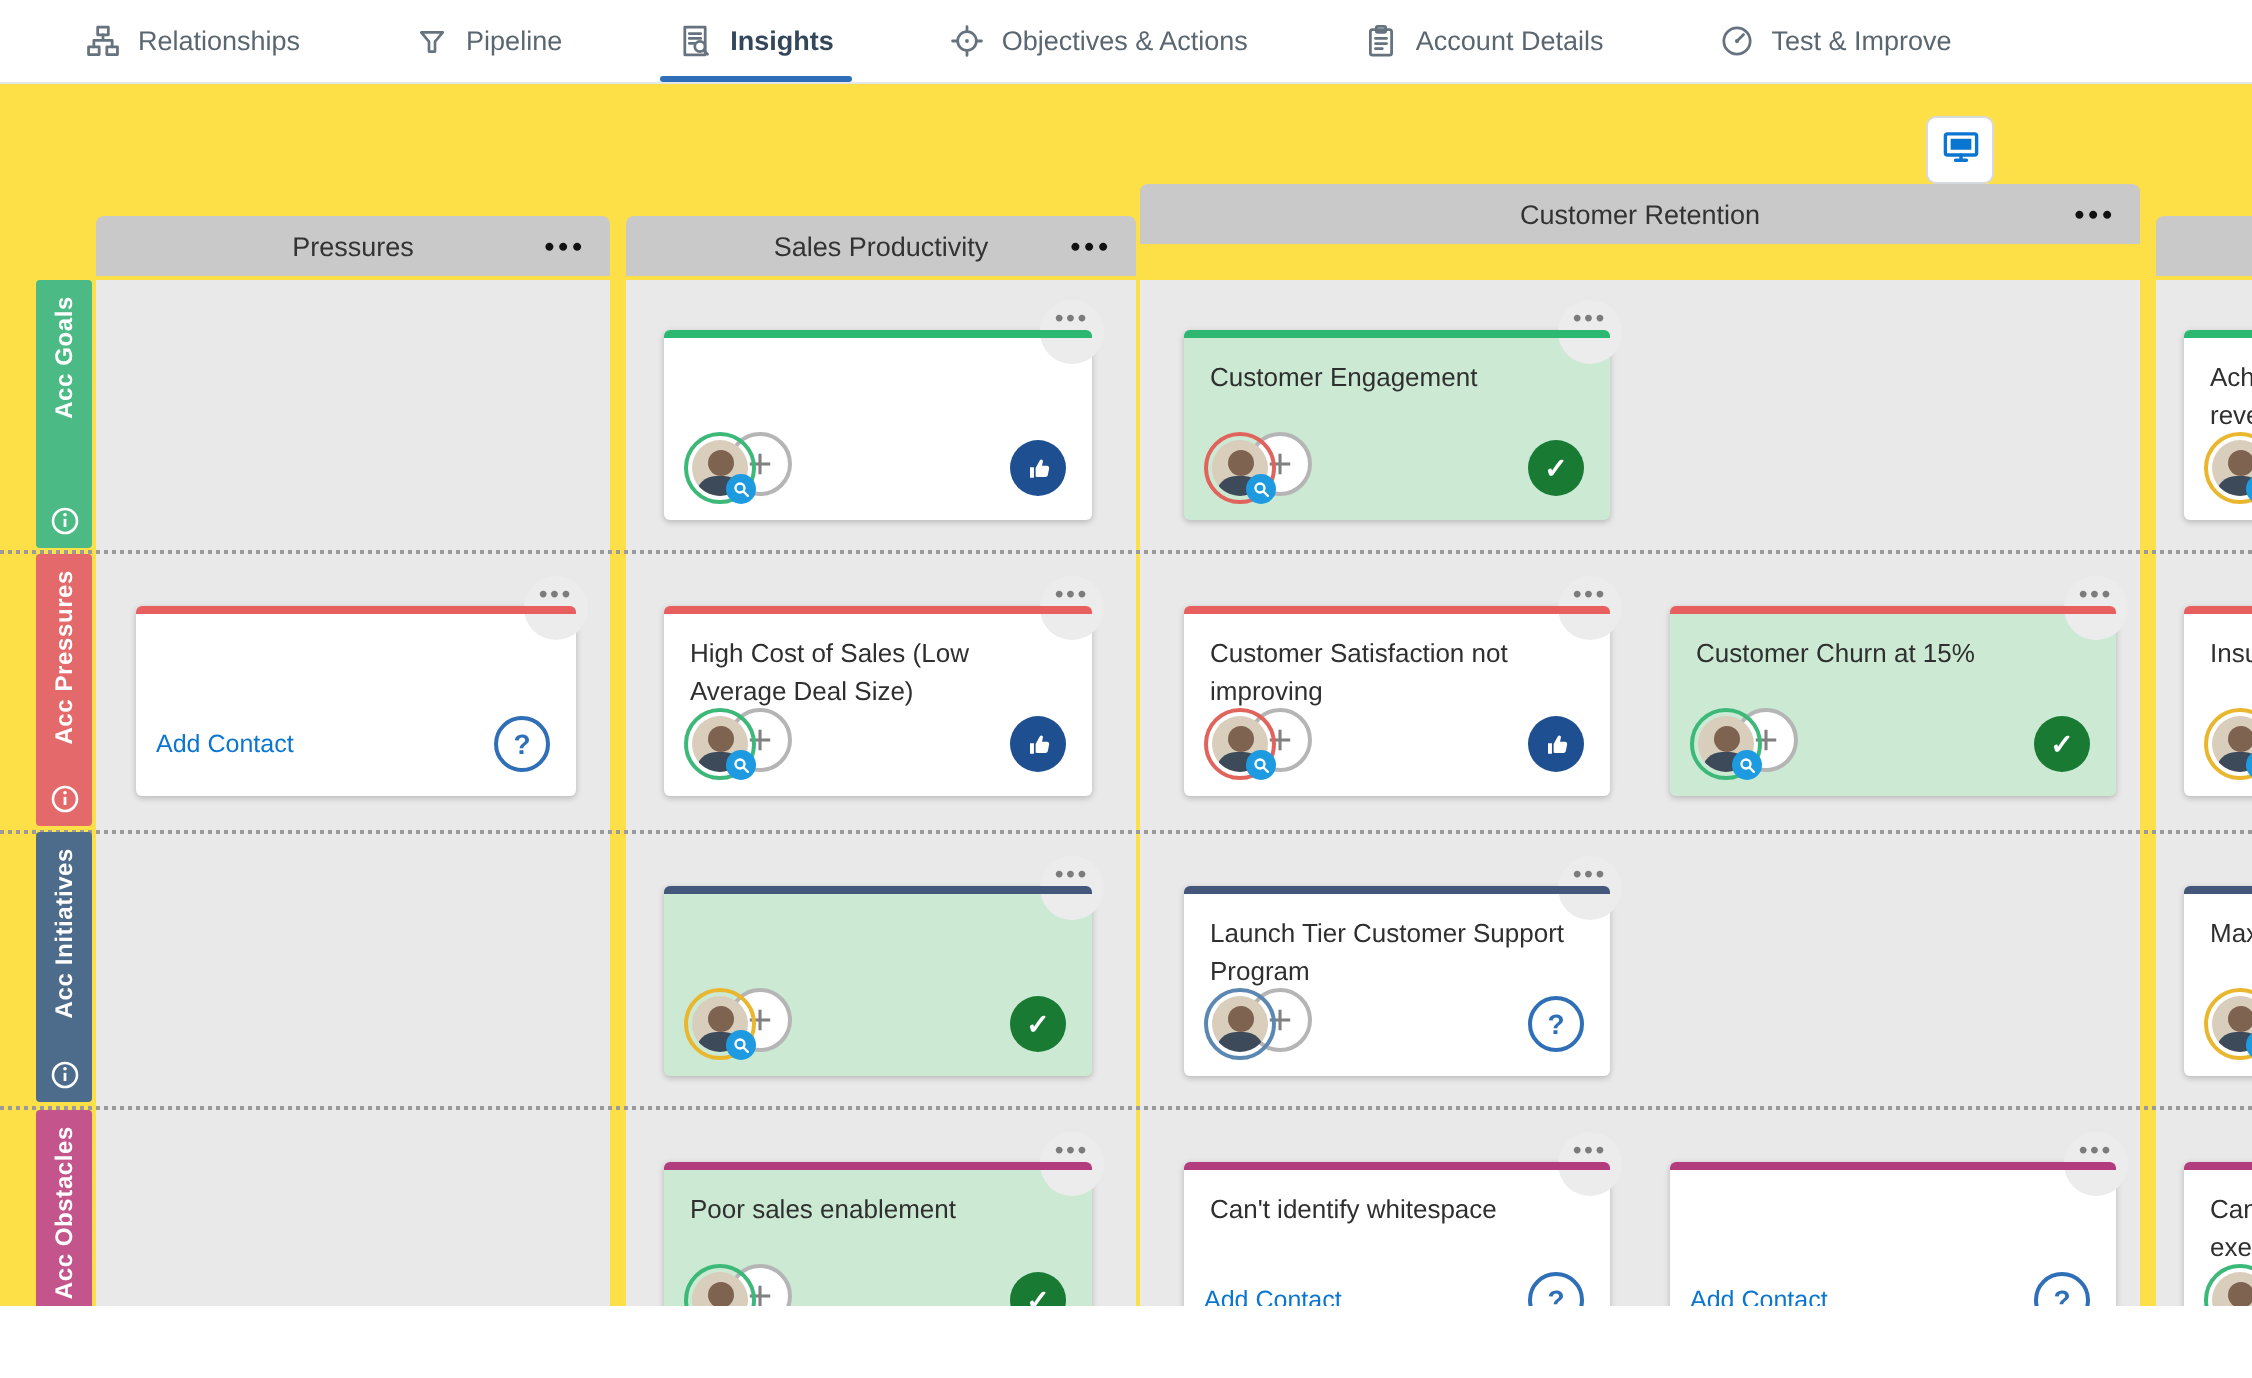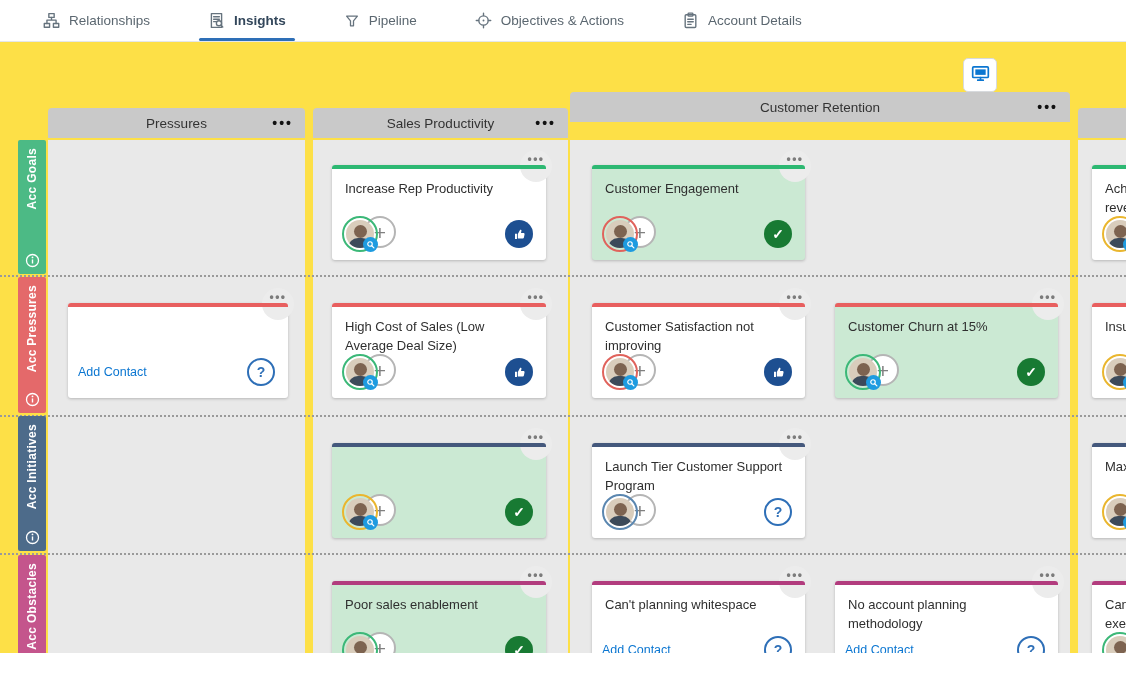--- a/index.html
+++ b/index.html
@@ -80,58 +80,68 @@
         <span class="tab-icon">
           <svg width="17" height="17" viewBox="0 0 16 16">
             <rect x="5.5" y="1.5" width="5" height="3.6" fill="none" stroke="#66737e" stroke-width="1.3" stroke-linecap="round" stroke-linejoin="round"></rect>
             <rect x="1.2" y="10.8" width="5" height="3.6" fill="none" stroke="#66737e" stroke-width="1.3" stroke-linecap="round" stroke-linejoin="round"></rect>
             <rect x="9.8" y="10.8" width="5" height="3.6" fill="none" stroke="#66737e" stroke-width="1.3" stroke-linecap="round" stroke-linejoin="round"></rect>
             <path d="M8 5.1v2.6M3.7 10.8V7.7h8.6v3.1" fill="none" stroke="#66737e" stroke-width="1.3" stroke-linecap="round" stroke-linejoin="round"></path>
           </svg>
         </span>
         <span class="tab-label">Relationships</span>
       </div>
+      <div class="tab">
+        <span class="tab-icon">
+          <svg width="16" height="16" viewBox="0 0 16 16">
+            <path d="M2.6 3.2h10.8L9.5 7.8v5H6.5v-5z" fill="none" stroke="#66737e" stroke-width="1.3" stroke-linecap="round" stroke-linejoin="round"></path>
+          </svg>
+        </span>
+        <span class="tab-label">Pipeline</span>
+      </div>
       <div class="tab active">
         <span class="tab-icon">
           <svg width="17" height="17" viewBox="0 0 16 16">
             <path d="M3.2 1.5h9.6v13H3.2z" fill="none" stroke="#66737e" stroke-width="1.3" stroke-linecap="round" stroke-linejoin="round"></path>
             <path d="M5.3 4.5h5.4M5.3 6.8h5.4M5.3 9.1h2.6" fill="none" stroke="#66737e" stroke-width="1.3" stroke-linecap="round" stroke-linejoin="round"></path>
             <circle cx="10.3" cy="10.6" r="2.4" fill="#fff" stroke="#66737e" stroke-width="1.3"></circle>
             <path d="M12.1 12.4l1.8 1.8" fill="none" stroke="#66737e" stroke-width="1.3" stroke-linecap="round" stroke-linejoin="round"></path>
           </svg>
         </span>
         <span class="tab-label">Insights</span>
       </div>
       <div class="tab">
         <span class="tab-icon">
-          <svg width="16" height="16" viewBox="0 0 16 16">
-            <path d="M2.6 3.2h10.8L9.5 7.8v5H6.5v-5z" fill="none" stroke="#66737e" stroke-width="1.3" stroke-linecap="round" stroke-linejoin="round"></path>
-          </svg>
-        </span>
-        <span class="tab-label">Pipeline</span>
-      </div>
-      <div class="tab">
-        <span class="tab-icon">
           <svg width="17" height="17" viewBox="0 0 16 16">
             <circle cx="8" cy="8" r="4.4" fill="none" stroke="#66737e" stroke-width="1.3" stroke-linecap="round" stroke-linejoin="round"></circle>
             <circle cx="8" cy="8" r="0.9" fill="#66737e"></circle>
             <path d="M8 1.2v2.2M8 12.6v2.2M1.2 8h2.2M12.6 8h2.2" fill="none" stroke="#66737e" stroke-width="1.3" stroke-linecap="round" stroke-linejoin="round"></path>
           </svg>
         </span>
         <span class="tab-label">Objectives &amp; Actions</span>
       </div>
       <div class="tab">
         <span class="tab-icon">
           <svg width="17" height="17" viewBox="0 0 16 16">
             <rect x="3" y="2.6" width="10" height="12" rx="1" fill="none" stroke="#66737e" stroke-width="1.3" stroke-linecap="round" stroke-linejoin="round"></rect>
             <rect x="5.8" y="1.1" width="4.4" height="2.8" rx="0.6" fill="none" stroke="#66737e" stroke-width="1.3" stroke-linecap="round" stroke-linejoin="round"></rect>
             <path d="M5.4 6.8h5.2M5.4 9.2h5.2M5.4 11.6h3.2" fill="none" stroke="#66737e" stroke-width="1.3" stroke-linecap="round" stroke-linejoin="round"></path>
           </svg>
         </span>
         <span class="tab-label">Account Details</span>
+      </div>
+      <div class="tab">
+        <span class="tab-icon">
+          <svg width="17" height="17" viewBox="0 0 16 16">
+            <circle cx="8" cy="8" r="6.2" fill="none" stroke="#66737e" stroke-width="1.3" stroke-linecap="round" stroke-linejoin="round"></circle>
+            <path d="M8 8l3.1-3.1" fill="none" stroke="#66737e" stroke-width="1.3" stroke-linecap="round" stroke-linejoin="round"></path>
+            <circle cx="8" cy="8" r="1" fill="#66737e"></circle>
+          </svg>
+        </span>
+        <span class="tab-label">Test &amp; Improve</span>
       </div>
     </div>
 
   <button class="present-btn" id="presentBtn">
     <span id="presentIcon"><svg width="19" height="17" viewBox="0 0 18 16">
           <rect x="1.6" y="1.8" width="14.8" height="10" rx="1" fill="none" stroke="#0b76d1" stroke-width="1.6"></rect>
           <rect x="4.1" y="4.1" width="9.8" height="5.2" fill="#0b76d1"></rect>
           <path d="M9 11.8v2M6.4 14.3h5.2" stroke="#0b76d1" stroke-width="1.6" fill="none" stroke-linecap="round"></path>
         </svg></span>
   </button>
@@ -195,23 +205,20 @@
           <svg width="15" height="15" viewBox="0 0 14 14">
             <circle cx="7" cy="7" r="5.6" fill="none" stroke="#fff" stroke-width="1.2"></circle>
             <rect x="6.35" y="6" width="1.3" height="3.8" fill="#fff"></rect>
             <circle cx="7" cy="4.1" r="0.85" fill="#fff"></circle>
           </svg>
         </span>
       </div>
       <div class="card" style="left: 332px; top: 165px; width: 214px; height: 95px;">
         <div class="card-menu">•••</div>
         <div class="card-bar" style="background: rgb(45, 184, 114);"></div>
-        <div class="card-title">
-          <div>Increase Rep Productivity</div>
-        </div>
         <div class="card-footer">
           <div class="avatar-cluster">
             <div class="plus-btn">+</div>
             <div class="avatar" style="border: 2px solid rgb(60, 184, 120);">
               <div class="avatar-photo"></div>
               <div class="badge" style="background: rgb(30, 155, 224);">
                 <svg width="10" height="10" viewBox="0 0 12 12">
                   <circle cx="4.8" cy="4.8" r="2.7" fill="none" stroke="#fff" stroke-width="1.4"></circle>
                   <path d="M6.9 6.9l2.6 2.6" stroke="#fff" stroke-width="1.4" stroke-linecap="round"></path>
                 </svg>
@@ -444,33 +451,30 @@
               </div>
             </div>
           </div>
           <div class="status check">✓</div>
         </div>
       </div>
       <div class="card" style="left: 592px; top: 581px; width: 213px; height: 95px;">
         <div class="card-menu">•••</div>
         <div class="card-bar" style="background: rgb(178, 60, 126);"></div>
         <div class="card-title">
-          <div>Can't planning whitespace</div>
+          <div>Can't identify whitespace</div>
         </div>
         <div class="card-footer">
           <a class="add-contact">Add Contact</a>
           <div class="status question">?</div>
         </div>
       </div>
       <div class="card" style="left: 835px; top: 581px; width: 223px; height: 95px;">
         <div class="card-menu">•••</div>
         <div class="card-bar" style="background: rgb(178, 60, 126);"></div>
-        <div class="card-title">
-          <div>No account planning methodology</div>
-        </div>
         <div class="card-footer">
           <a class="add-contact">Add Contact</a>
           <div class="status question">?</div>
         </div>
       </div>
       <div class="card" style="left: 1092px; top: 581px; width: 214px; height: 95px;">
         <div class="card-bar" style="background: rgb(178, 60, 126);"></div>
         <div class="card-title">
           <div>Can't</div>
           <div>exec</div>

